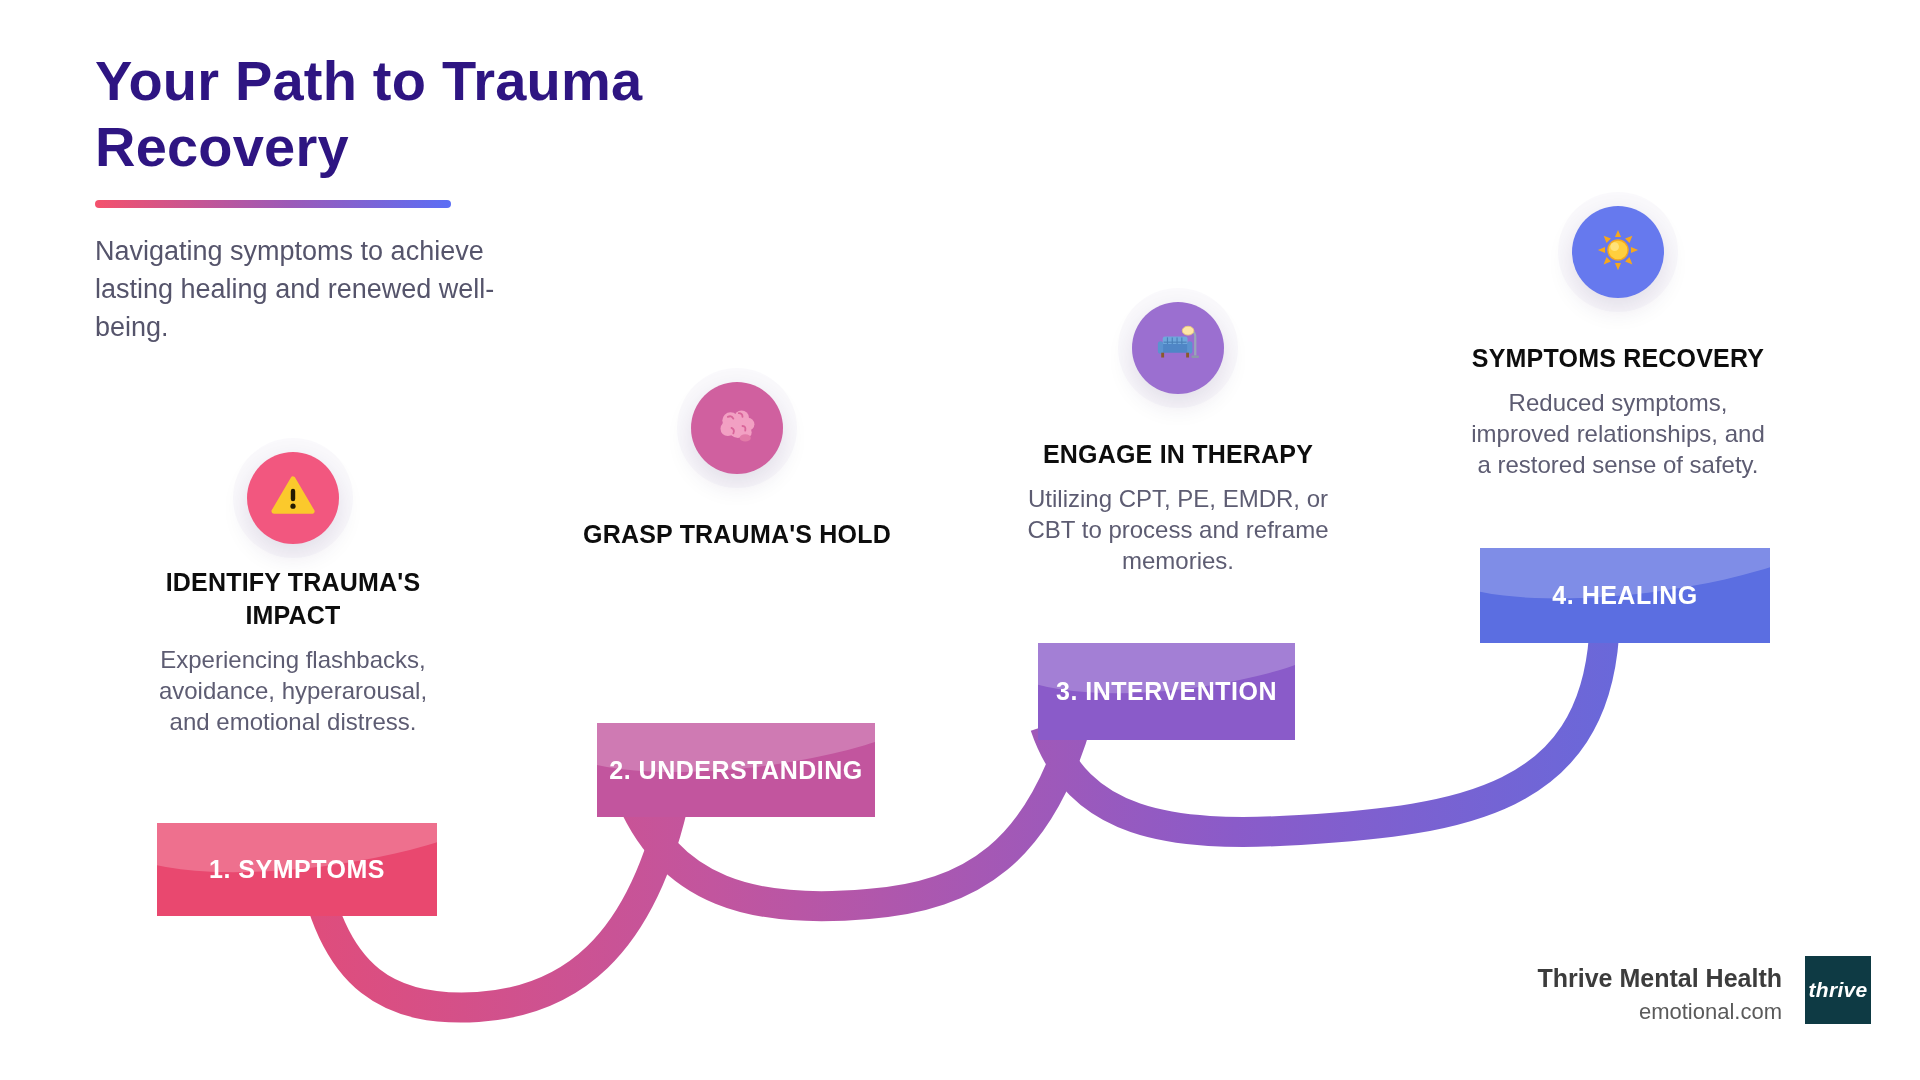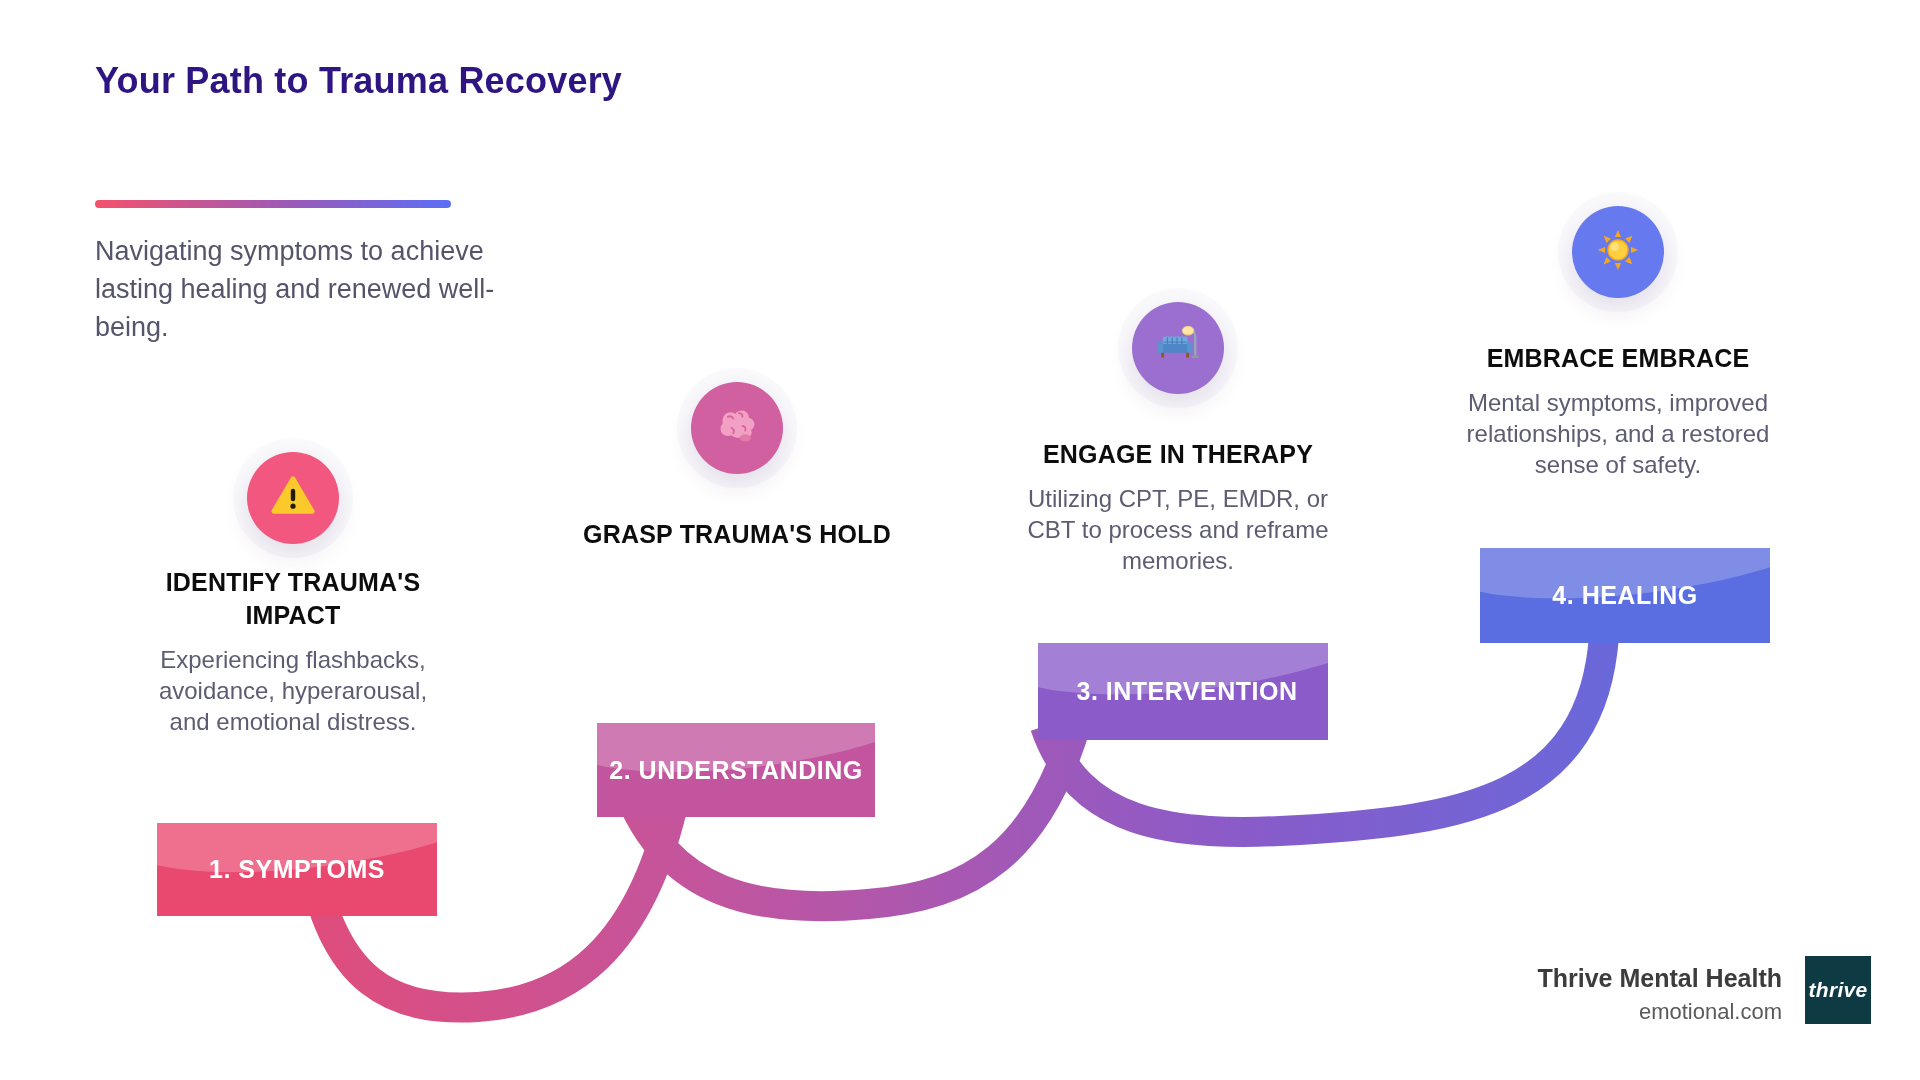--- a/index.html
+++ b/index.html
@@ -3,21 +3,21 @@
 <meta charset="utf-8">
 <style>
   html,body{margin:0;padding:0;background:#ffffff;}
   .canvas{
     position:relative;width:1920px;height:1080px;background:#ffffff;overflow:hidden;
     font-family:"Liberation Sans",sans-serif;
   }
   
   .title{
     position:absolute;left:95px;top:48px;width:560px;
-    font-size:36px;font-weight:700;color:#2e1582;line-height:66px;letter-spacing:.2px;
+    font-size:56px;font-weight:700;color:#2e1582;line-height:66px;letter-spacing:.2px;
   }
   .underline{
     position:absolute;left:95px;top:200px;width:356px;height:8px;border-radius:4px;
     background:linear-gradient(90deg,#f4516c 0%,#9b5ab8 55%,#5b6ef5 100%);
   }
   .subtitle{
     position:absolute;left:95px;top:232px;width:470px;
     font-size:27px;color:#55546b;line-height:38px;
   }
   
@@ -27,21 +27,21 @@
     position:absolute;z-index:2;display:flex;align-items:center;justify-content:center;
     color:#ffffff;font-size:25px;font-weight:700;letter-spacing:.5px;overflow:hidden;
   }
   .banner::before{ 
     content:"";position:absolute;left:-14%;top:-58%;width:140%;height:105%;
     background:rgba(255,255,255,.22);border-radius:50%;transform:rotate(-7deg);
   }
   .banner span{position:relative;z-index:1;}
   .banner1{left:157px;top:823px;width:280px;height:93px;background:#e9486f;}
   .banner2{left:597px;top:723px;width:278px;height:94px;background:#c2559e;}
-  .banner3{left:1038px;top:643px;width:282px;height:97px;background:#8a5bc9;padding-left:8px;}
+  .banner3{left:1038px;top:643px;width:257px;height:97px;background:#8a5bc9;}
   .banner4{left:1480px;top:548px;width:290px;height:95px;background:#5b6ee1;}
   
   .step{position:absolute;z-index:3;text-align:center;}
   .icon-circle{
     width:92px;height:92px;border-radius:50%;margin:0 auto;
     display:flex;align-items:center;justify-content:center;
     box-shadow:0 10px 26px rgba(40,20,80,.12),0 0 0 14px rgba(120,90,180,.04);
   }
   .step1 .icon-circle{background:#f2577f;}
   .step2 .icon-circle{background:#d0609f;}
@@ -168,22 +168,22 @@
   <div class="step step4">
     <div class="icon-circle">
       <span>
         <svg viewBox="0 0 48 48" width="46" height="46">
           <path fill="#f6a81c" d="M24 3 l3.2 7.5 h-6.4 Z M24 45 l3.2 -7.5 h-6.4 Z M3 24 l7.5 -3.2 v6.4 Z M45 24 l-7.5 -3.2 v6.4 Z M9 9 l7.6 3 -4.6 4.6 Z M39 9 l-3 7.6 -4.6 -4.6 Z M9 39 l3 -7.6 4.6 4.6 Z M39 39 l-7.6 -3 4.6 -4.6 Z"></path>
           <circle cx="24" cy="24" r="10.5" fill="#ffcf3e" stroke="#f3a81e" stroke-width="1.5"></circle>
           <circle cx="20.5" cy="20.5" r="4.5" fill="#ffe27a"></circle>
         </svg>
       </span>
     </div>
-    <div class="step-heading">EMBRACE EMBRACE</div>
-    <div class="step-body">Mental symptoms, improved relationships, and a restored sense of safety.</div>
+    <div class="step-heading">SYMPTOMS RECOVERY</div>
+    <div class="step-body">Reduced symptoms, improved relationships, and a restored sense of safety.</div>
   </div>
 
   <div class="footer-text">
     <div class="brand-name">Thrive Mental Health</div>
     <div class="brand-url">emotional.com</div>
   </div>
   <div class="logo">
     <span>thrive</span>
   </div>
 

